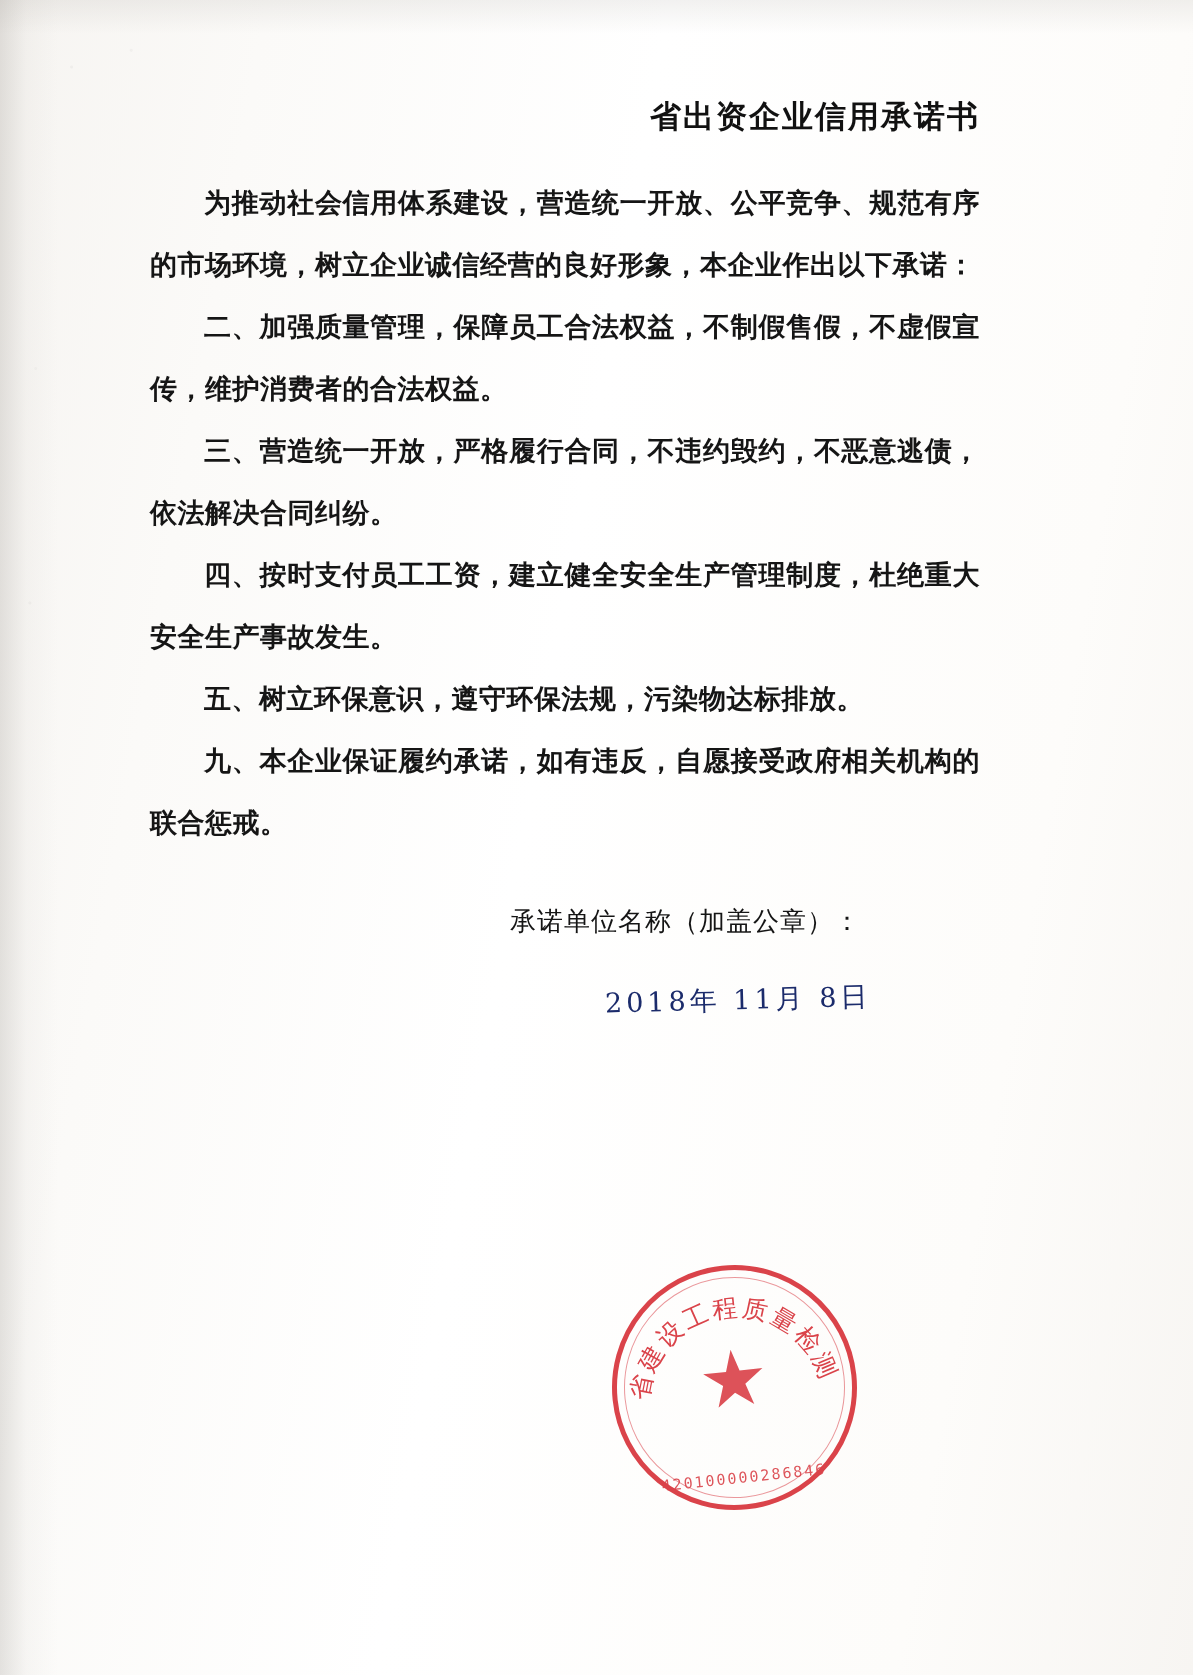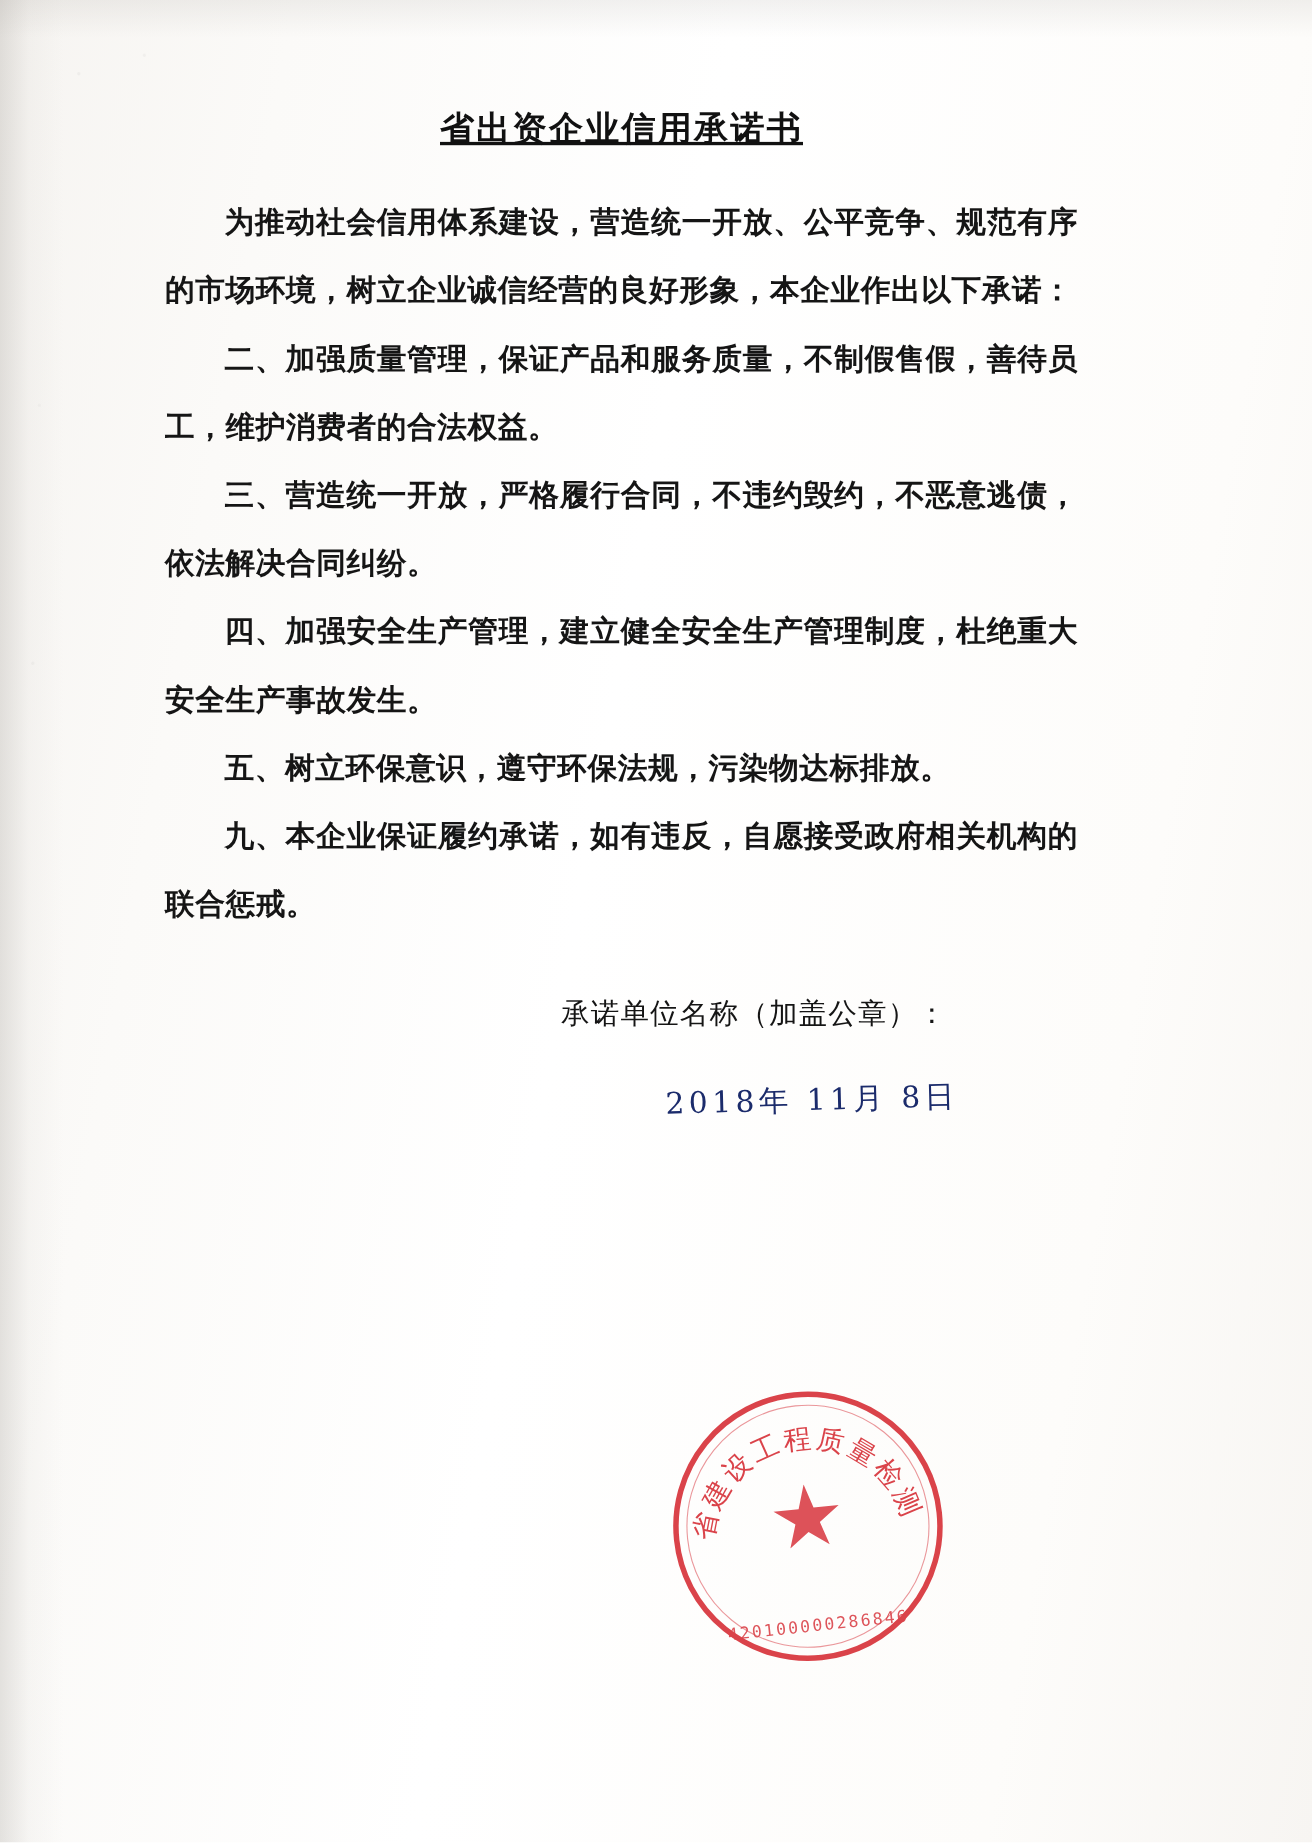--- a/index.html
+++ b/index.html
@@ -43,28 +43,27 @@
   }
 
   .doc {
     position: absolute;
     left: 150px;
     top: 96px;
     width: 830px;
   }
 
   .doc-title {
-    text-align: center;
+    text-align: right;
     font-size: 31px;
     font-weight: bold;
     letter-spacing: 2px;
     margin: 0 0 34px 0;
     font-family: "DejaVu Sans", "Liberation Sans", sans-serif;
     color: #111;
-    text-decoration: underline;
   }
 
   .para {
     font-size: 27px;
     line-height: 62px;
     text-align: justify;
     text-justify: inter-ideograph;
     text-indent: 2em;
     margin: 0;
     letter-spacing: 0.5px;
@@ -154,23 +153,23 @@
 <body>
 
 <div class="page">
   <div class="edge-shadow-left"></div>
   <div class="edge-shadow-top"></div>
 
   <div class="doc">
     <h1 class="doc-title">省出资企业信用承诺书</h1>
 
     <p class="para">为推动社会信用体系建设，营造统一开放、公平竞争、规范有序的市场环境，树立企业诚信经营的良好形象，本企业作出以下承诺：</p>
-    <p class="para">二、加强质量管理，保证产品和服务质量，不制假售假，善待员工，维护消费者的合法权益。</p>
+    <p class="para">二、加强质量管理，保障员工合法权益，不制假售假，不虚假宣传，维护消费者的合法权益。</p>
     <p class="para">三、营造统一开放，严格履行合同，不违约毁约，不恶意逃债，依法解决合同纠纷。</p>
-    <p class="para">四、加强安全生产管理，建立健全安全生产管理制度，杜绝重大安全生产事故发生。</p>
+    <p class="para">四、按时支付员工工资，建立健全安全生产管理制度，杜绝重大安全生产事故发生。</p>
     <p class="para">五、树立环保意识，遵守环保法规，污染物达标排放。</p>
     <p class="para">九、本企业保证履约承诺，如有违反，自愿接受政府相关机构的联合惩戒。</p>
 
     <div class="sign-block">
       <div class="sign-line">承诺单位名称（加盖公章）：</div>
       <div class="date-line">2018年 11月 8日</div>
     </div>
   </div>
 
   <div class="seal">

